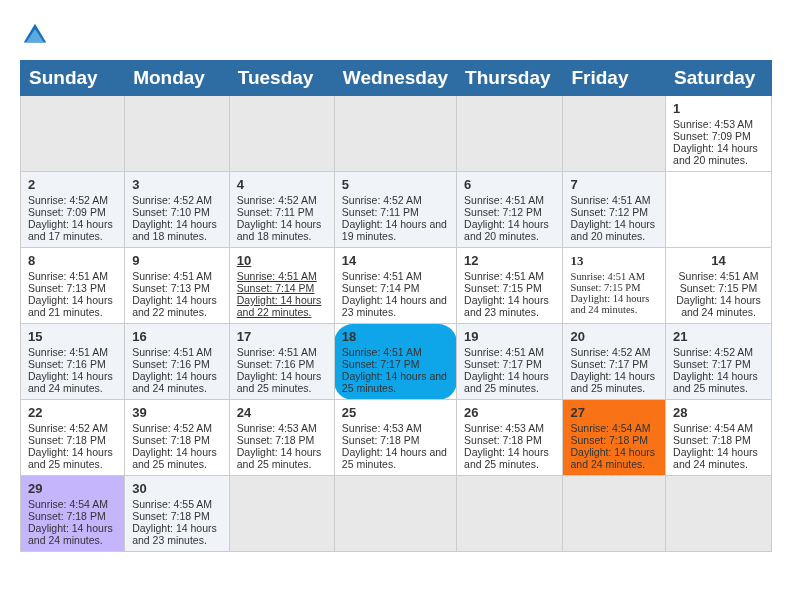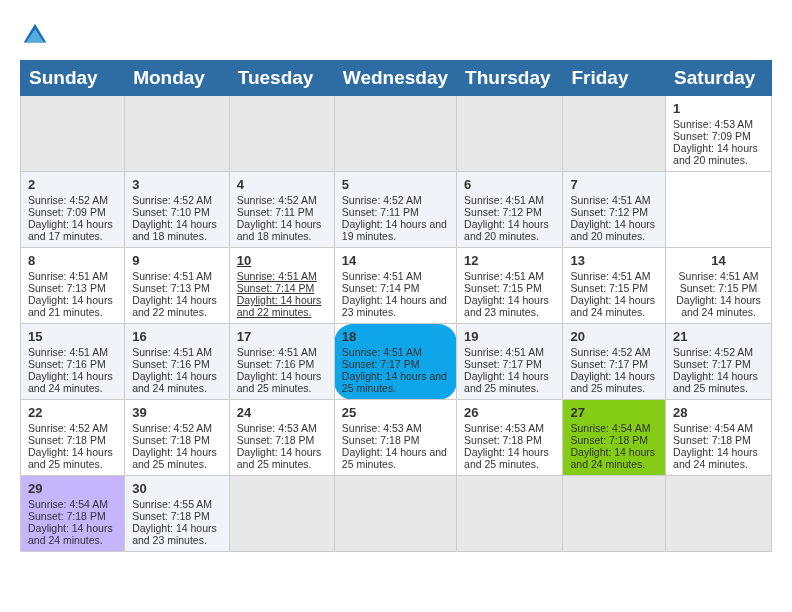--- a/index.html
+++ b/index.html
@@ -176,21 +176,21 @@
           <span>Sunset: 7:14 PM</span><br>
           <span>Daylight: 14 hours and 22 minutes.</span></td>
         <td style="background: rgb(255, 255, 255);"><span class="day-number">14</span>
           <span>Sunrise: 4:51 AM</span><br>
           <span>Sunset: 7:14 PM</span><br>
           <span>Daylight: 14 hours and 23 minutes.</span></td>
         <td style="background: rgb(255, 255, 255);"><span class="day-number">12</span>
           <span>Sunrise: 4:51 AM</span><br>
           <span>Sunset: 7:15 PM</span><br>
           <span>Daylight: 14 hours and 23 minutes.</span></td>
-        <td style="background: rgb(255, 255, 255);"><span class="day-number">13</span>
+        <td style="background: rgb(255, 255, 255); font-family: Liberation Serif, serif;"><span class="day-number">13</span>
           <span>Sunrise: 4:51 AM</span><br>
           <span>Sunset: 7:15 PM</span><br>
           <span>Daylight: 14 hours and 24 minutes.</span></td>
         <td style="background: rgb(255, 255, 255); text-align: center;"><span class="day-number">14</span>
           <span>Sunrise: 4:51 AM</span><br>
           <span>Sunset: 7:15 PM</span><br>
           <span>Daylight: 14 hours and 24 minutes.</span></td>
       </tr>
       <tr>
         <td style="background: rgb(240, 244, 248);"><span class="day-number">15</span>
@@ -236,21 +236,21 @@
           <span>Sunset: 7:18 PM</span><br>
           <span>Daylight: 14 hours and 25 minutes.</span></td>
         <td style="background: rgb(255, 255, 255);"><span class="day-number">25</span>
           <span>Sunrise: 4:53 AM</span><br>
           <span>Sunset: 7:18 PM</span><br>
           <span>Daylight: 14 hours and 25 minutes.</span></td>
         <td style="background: rgb(255, 255, 255);"><span class="day-number">26</span>
           <span>Sunrise: 4:53 AM</span><br>
           <span>Sunset: 7:18 PM</span><br>
           <span>Daylight: 14 hours and 25 minutes.</span></td>
-        <td style="background: #84cc16;"><span class="day-number">27</span>
+        <td style="background: #f97316;"><span class="day-number">27</span>
           <span>Sunrise: 4:54 AM</span><br>
           <span>Sunset: 7:18 PM</span><br>
           <span>Daylight: 14 hours and 24 minutes.</span></td>
         <td style="background: rgb(255, 255, 255);"><span class="day-number">28</span>
           <span>Sunrise: 4:54 AM</span><br>
           <span>Sunset: 7:18 PM</span><br>
           <span>Daylight: 14 hours and 24 minutes.</span></td>
       </tr>
       <tr>
         <td style="background: #c4b5fd; margin-left: 48px;"><span class="day-number">29</span>

